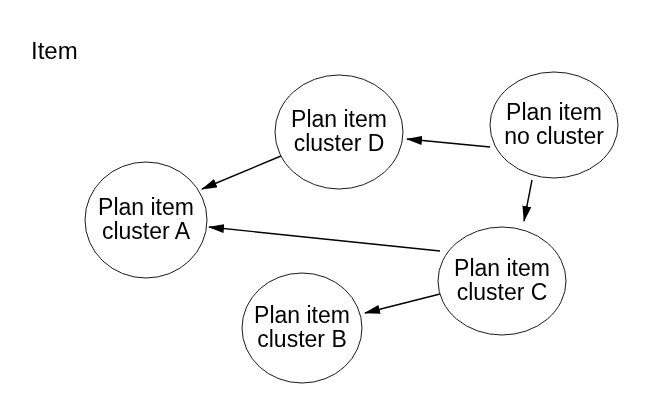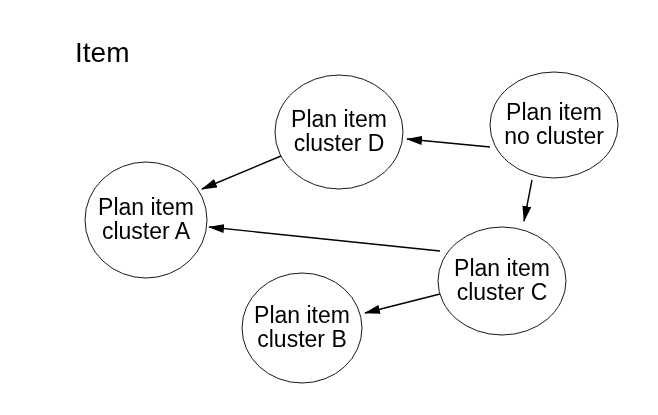--- a/index.html
+++ b/index.html
@@ -12,25 +12,24 @@
     position: relative;
     width: 658px;
     height: 415px;
     background: #ffffff;
     overflow: hidden;
   }
   .title {
     position: absolute;
     left: 31px;
     top: 38px;
-    font-size: 28px;
+    font-size: 24px;
     line-height: 1.1;
     color: #000000;
     letter-spacing: 0px;
-    margin-left: 44px;
   }
   svg.canvas {
     position: absolute;
     left: 0;
     top: 0;
   }
   .node-label {
     font-family: "Liberation Sans", sans-serif;
     font-size: 23px;
     fill: #000000;

